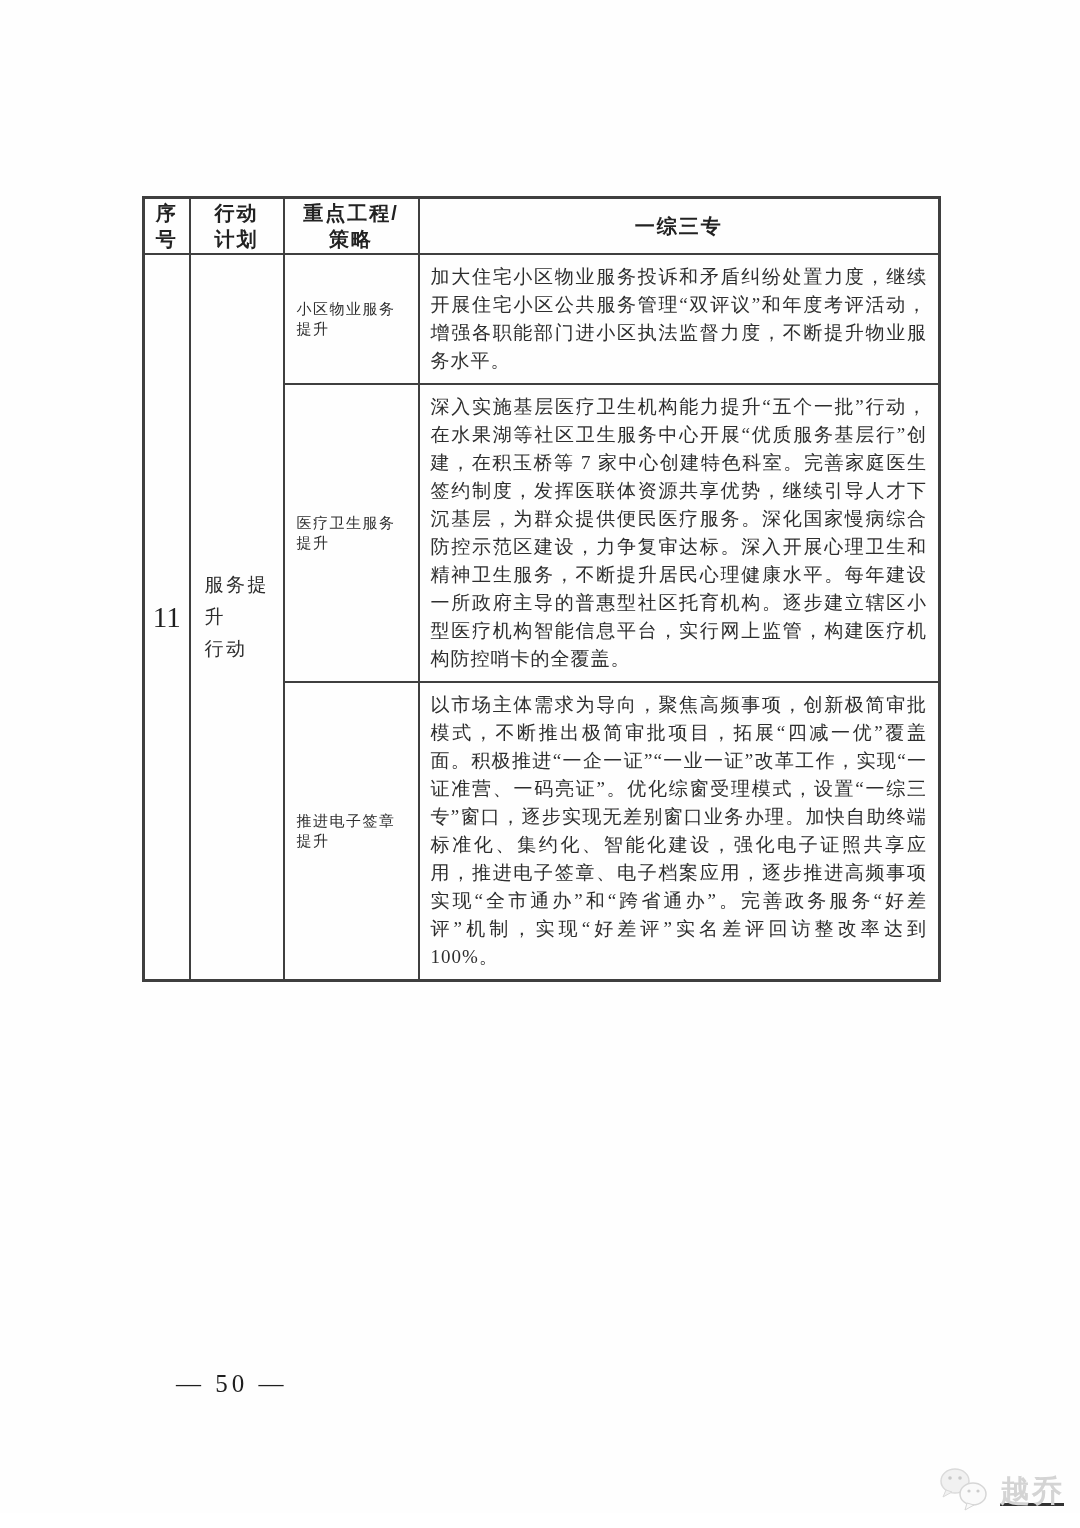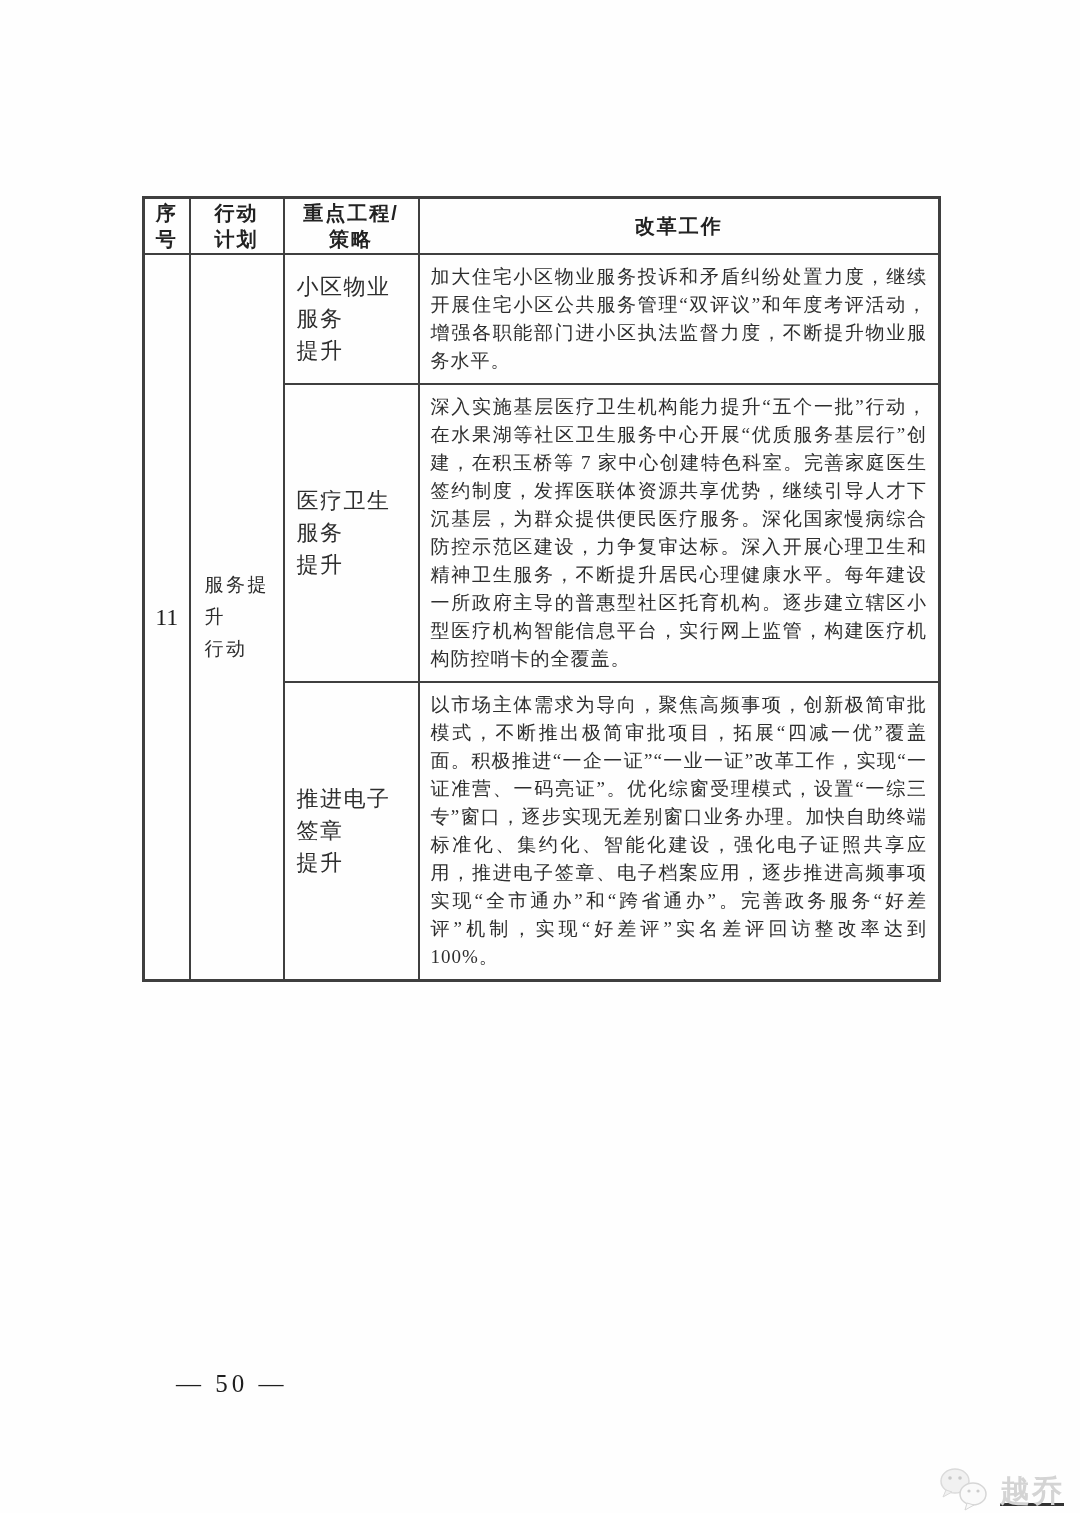--- a/index.html
+++ b/index.html
@@ -43,36 +43,36 @@
     line-height: 26px;
     letter-spacing: 2px;
     white-space: pre-line;
   }
   tr.row-a { height: 113px; }
   tr.row-b { height: 260px; }
   tr.row-c { height: 270px; }
 
   .c-no {
     text-align: center;
-    font-size: 24px;
+    font-size: 29px;
     font-family: "Liberation Serif", "DejaVu Serif", serif;
     color: #1f1f1f;
   }
   .c-plan {
     padding: 0 6px 0 14px;
     font-size: 19px;
     line-height: 32px;
     letter-spacing: 2.5px;
     white-space: pre-line;
     color: #2e2e2e;
   }
   .c-strategy {
     padding: 0 6px 0 12px;
-    font-size: 22px;
-    line-height: 32px;
+    font-size: 15px;
+    line-height: 20px;
     letter-spacing: 1.5px;
     white-space: pre-line;
     color: #2e2e2e;
   }
   .c-content {
     padding: 8px 11px 8px 11px;
     font-size: 19px;
     line-height: 28px;
     letter-spacing: 1px;
     text-align: justify;
@@ -123,21 +123,21 @@
       <col style="width:135px">
       <col style="width:521px">
     </colgroup>
     <thead>
       <tr>
         <th>序号</th>
         <th>行动
 计划</th>
         <th>重点工程/
 策略</th>
-        <th>改革工作</th>
+        <th>一综三专</th>
       </tr>
     </thead>
     <tbody>
       <tr class="row-a">
         <td class="c-no" rowspan="3">11</td>
         <td class="c-plan" rowspan="3">服务提升
 行动</td>
         <td class="c-strategy">小区物业服务
 提升</td>
         <td class="c-content">加大住宅小区物业服务投诉和矛盾纠纷处置力度，继续开展住宅小区公共服务管理“双评议”和年度考评活动，增强各职能部门进小区执法监督力度，不断提升物业服务水平。</td>

